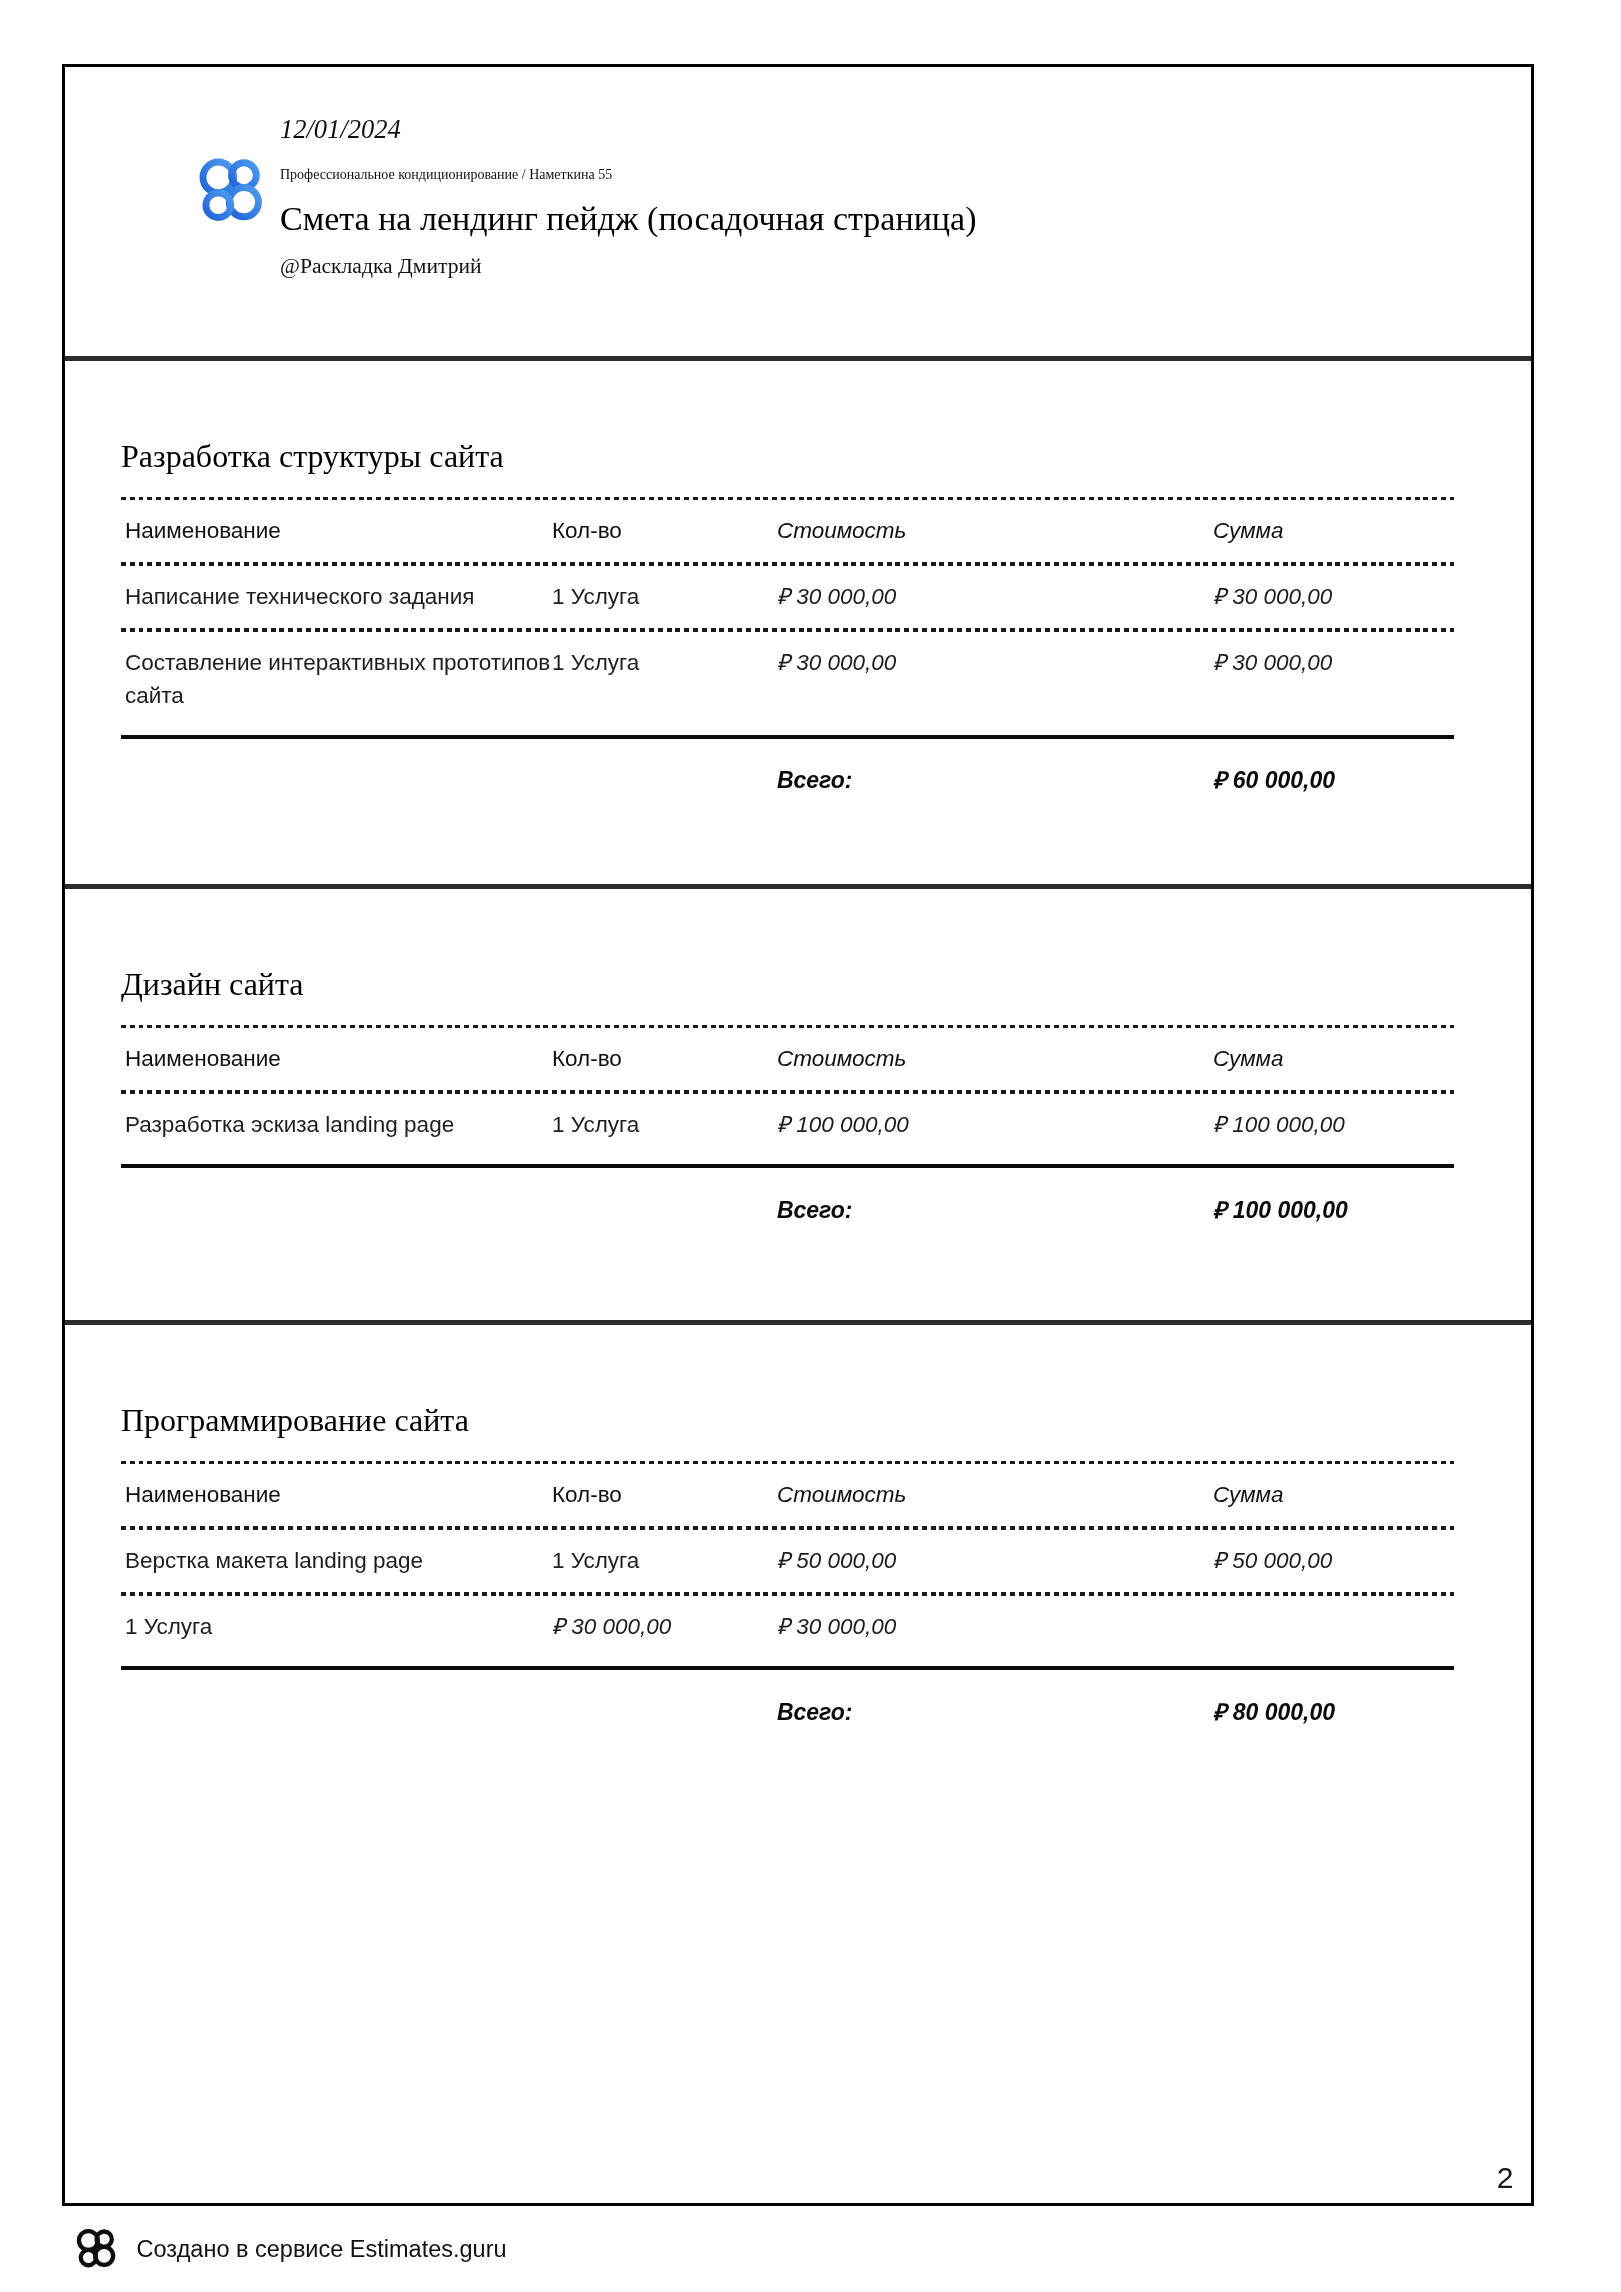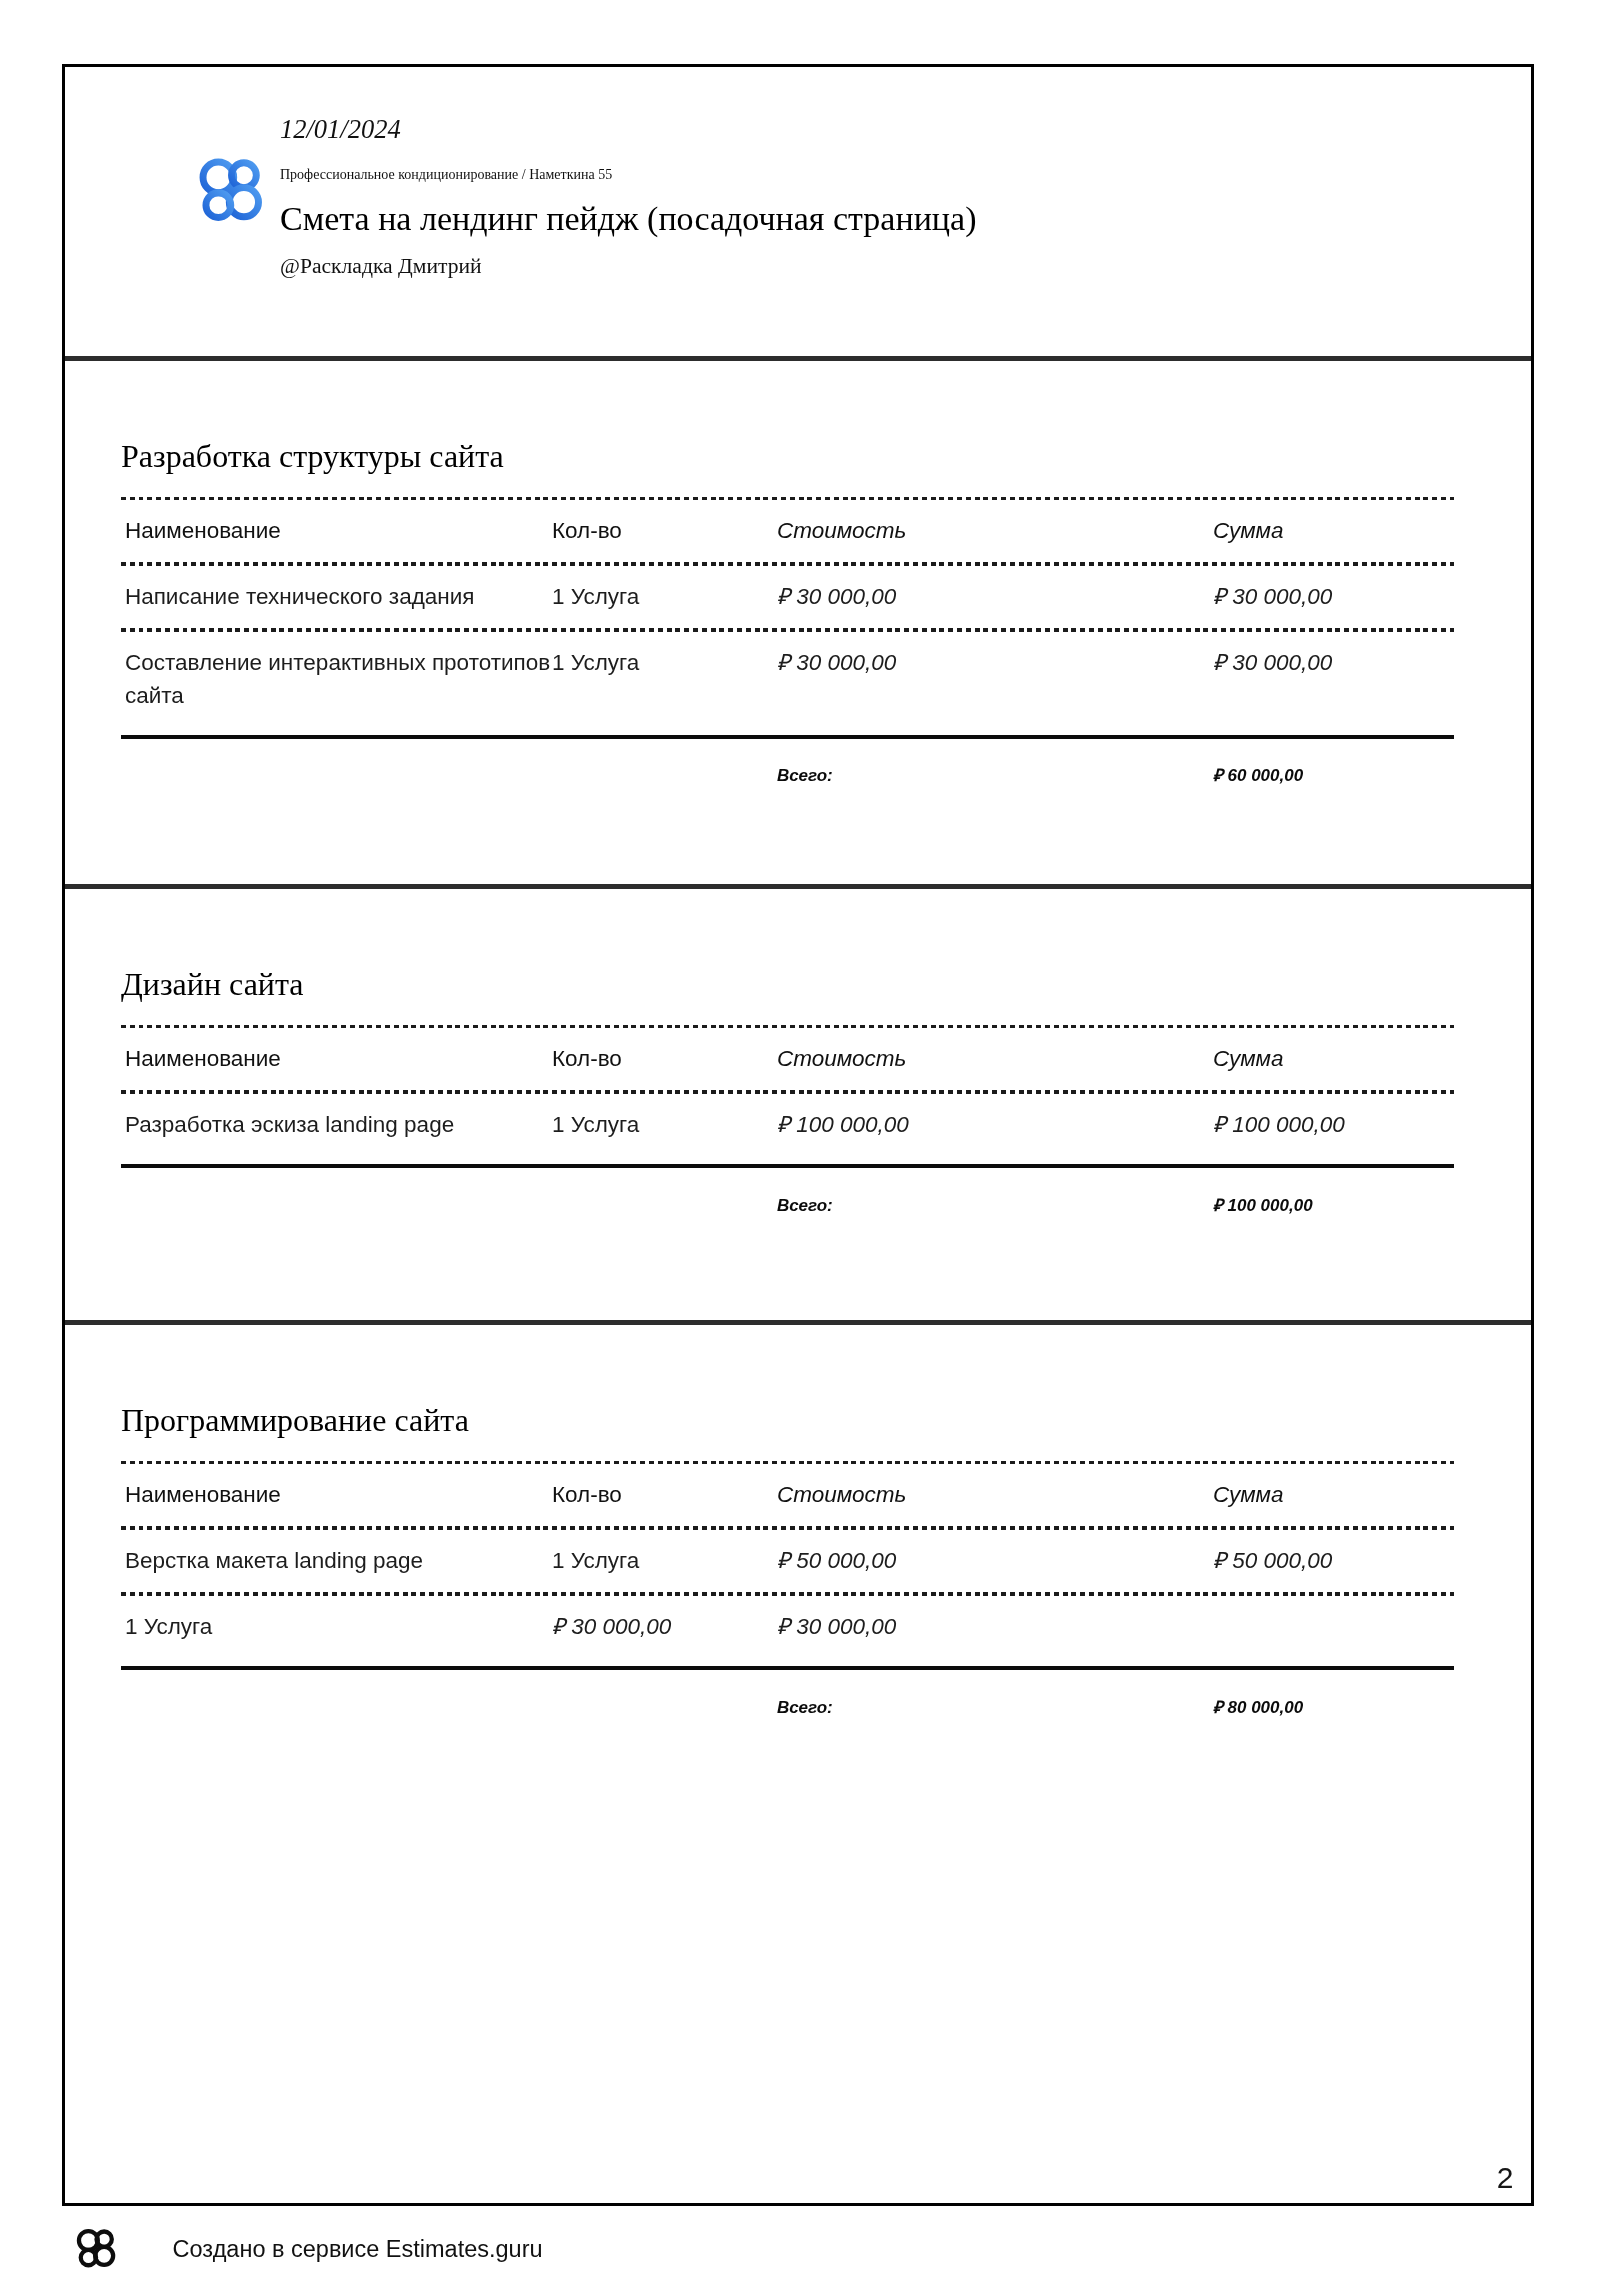--- a/index.html
+++ b/index.html
@@ -114,21 +114,21 @@
     border-top: 4.9px solid #0b0b0b;
     margin-top: 7.8px;
   }
   .t-total {
     display: grid;
     grid-template-columns: 427px 225px 436px 230px;
     padding: 25.5px 13.7px 0 3.9px;
   }
   .t-total .cell {
     font-weight: bold;
-    font-size: 17px;
+    font-size: 23px;
     color: #0b0b0b;
   }
 
   
   .page-number {
     position: absolute;
     right: 17.6px;
     bottom: 7.8px;
     font-size: 30px;
     color: #161616;
@@ -140,21 +140,20 @@
     left: 74px;
     top: 2225px;
     display: flex;
     align-items: center;
     gap: 17.6px;
   }
   .service-footer .footer-logo { width: 45px; height: 49px; }
   .service-footer .footer-text {
     font-size: 23.5px;
     color: #111111;
-    margin-left: 36px;
   }
 </style>
 </head>
 <body>
 
 <div class="page-frame">
 
   <div class="block-header">
     <svg class="brand-logo" viewBox="0 0 100 100" aria-hidden="true">
       <defs>

